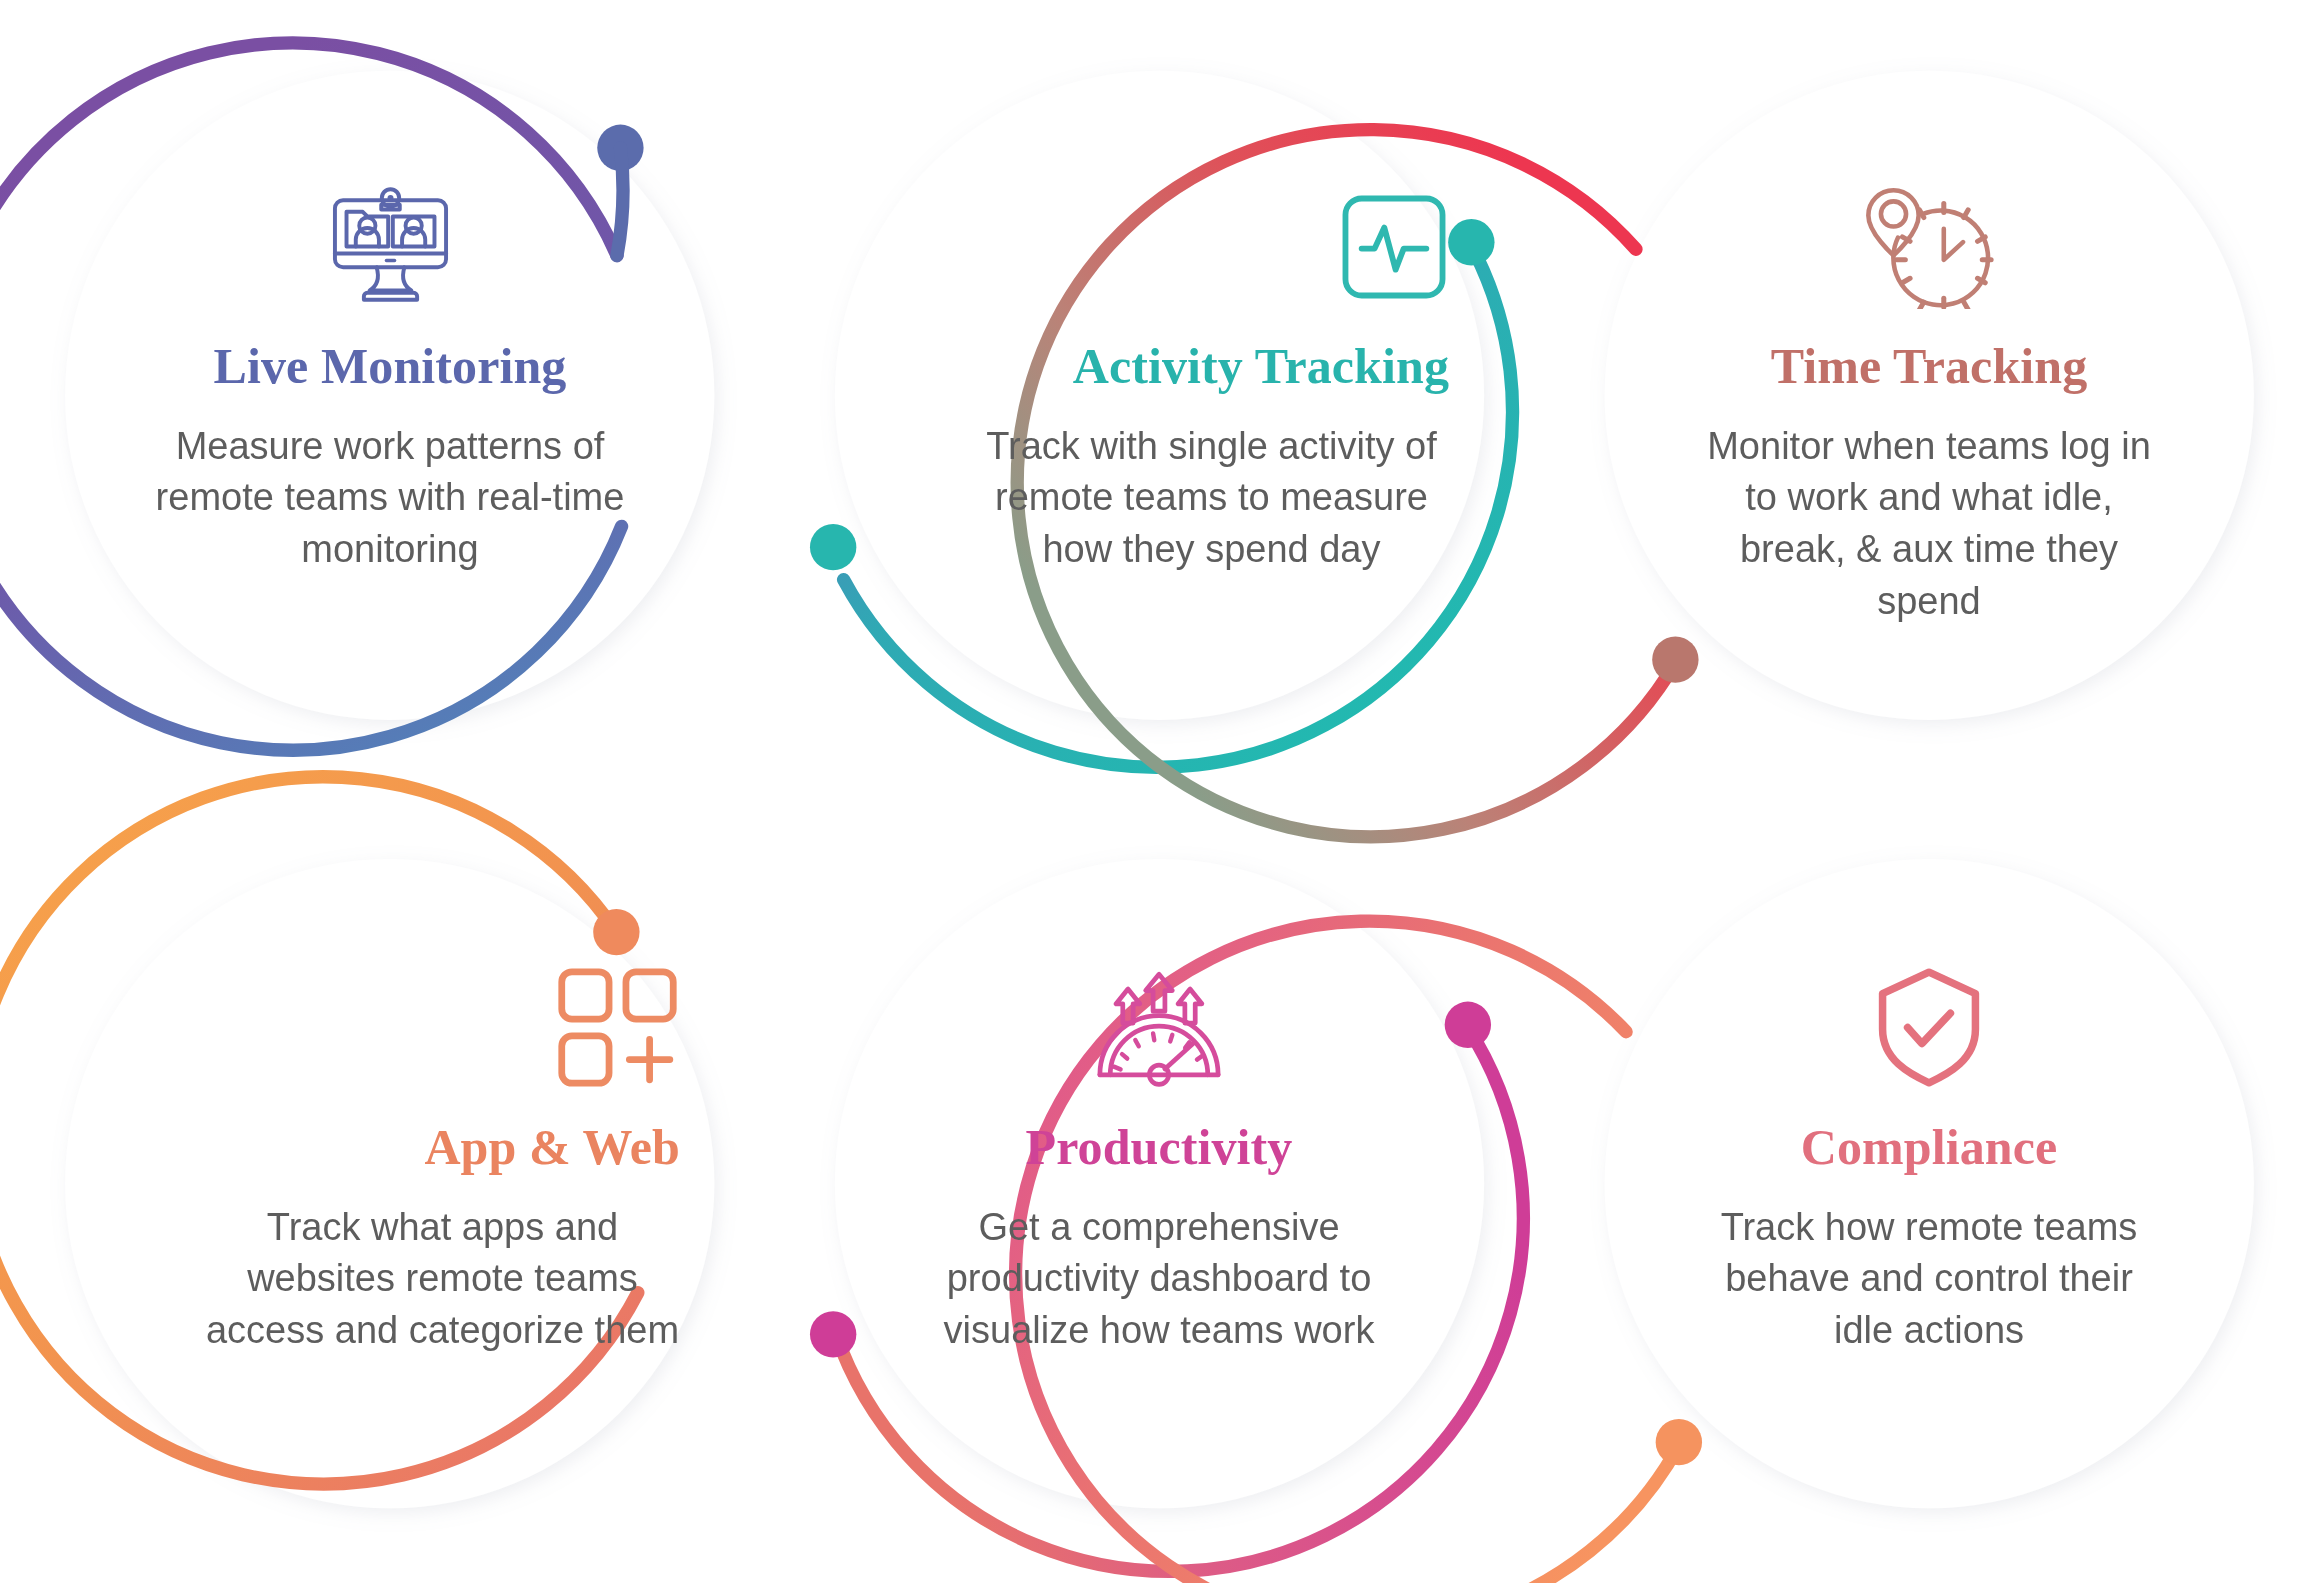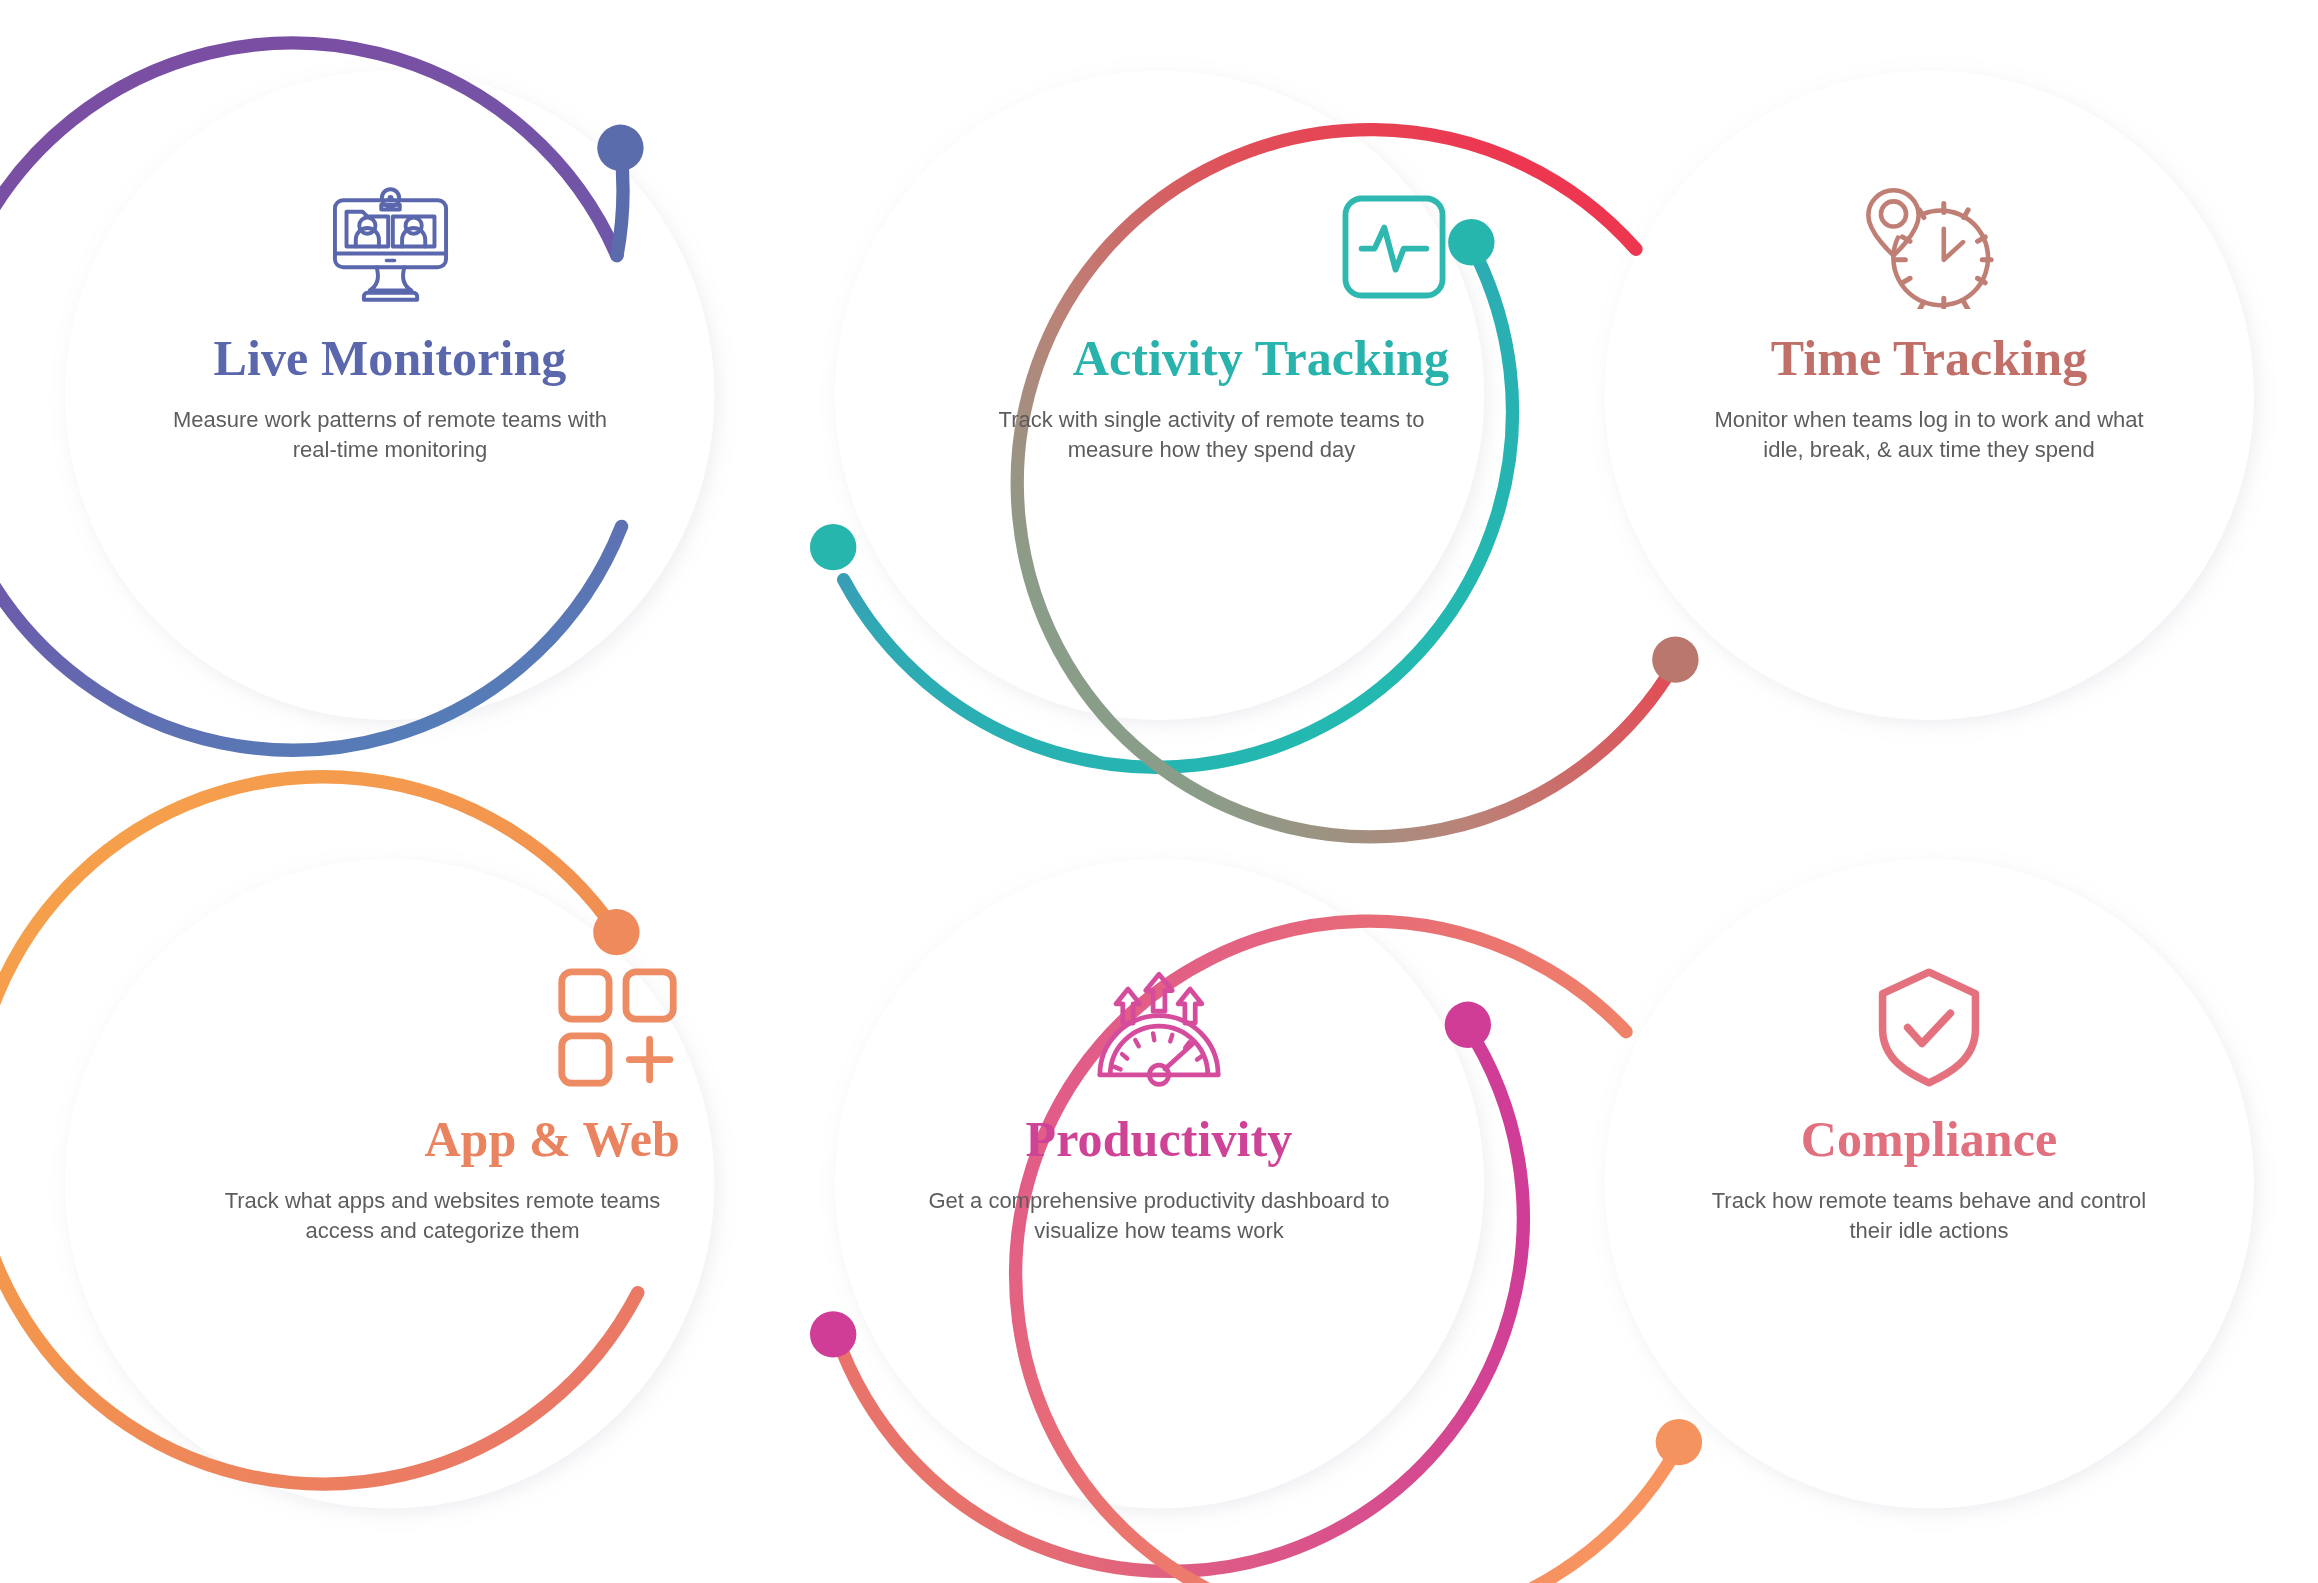--- a/index.html
+++ b/index.html
@@ -15,40 +15,41 @@
   .ring-layer{position:absolute;inset:0;width:2319px;height:1583px;}
 
   
   .card{
     position:absolute;
     width:580px;
     text-align:center;
     display:flex;
     flex-direction:column;
     align-items:center;
+    gap:8px;
   }
   .icon-wrap{
     height:145px;
     display:flex;
     align-items:center;
     justify-content:center;
     margin-bottom:12.8px;
   }
   .card-title{
     font-family:"Liberation Serif", serif;
     font-weight:700;
     font-size:50px;
     line-height:1.06;
     letter-spacing:0.1px;
     margin:0 0 20px 0;
     white-space:nowrap;
   }
   .card-desc{
     font-family:"Liberation Sans", sans-serif;
-    font-size:22px;
+    font-size:38px;
     line-height:1.36;
     color:#5d5d5d;
     margin:0;
     max-width:475px;
   }
 </style>
 </head>
 <body>
 
 <div id="board">

